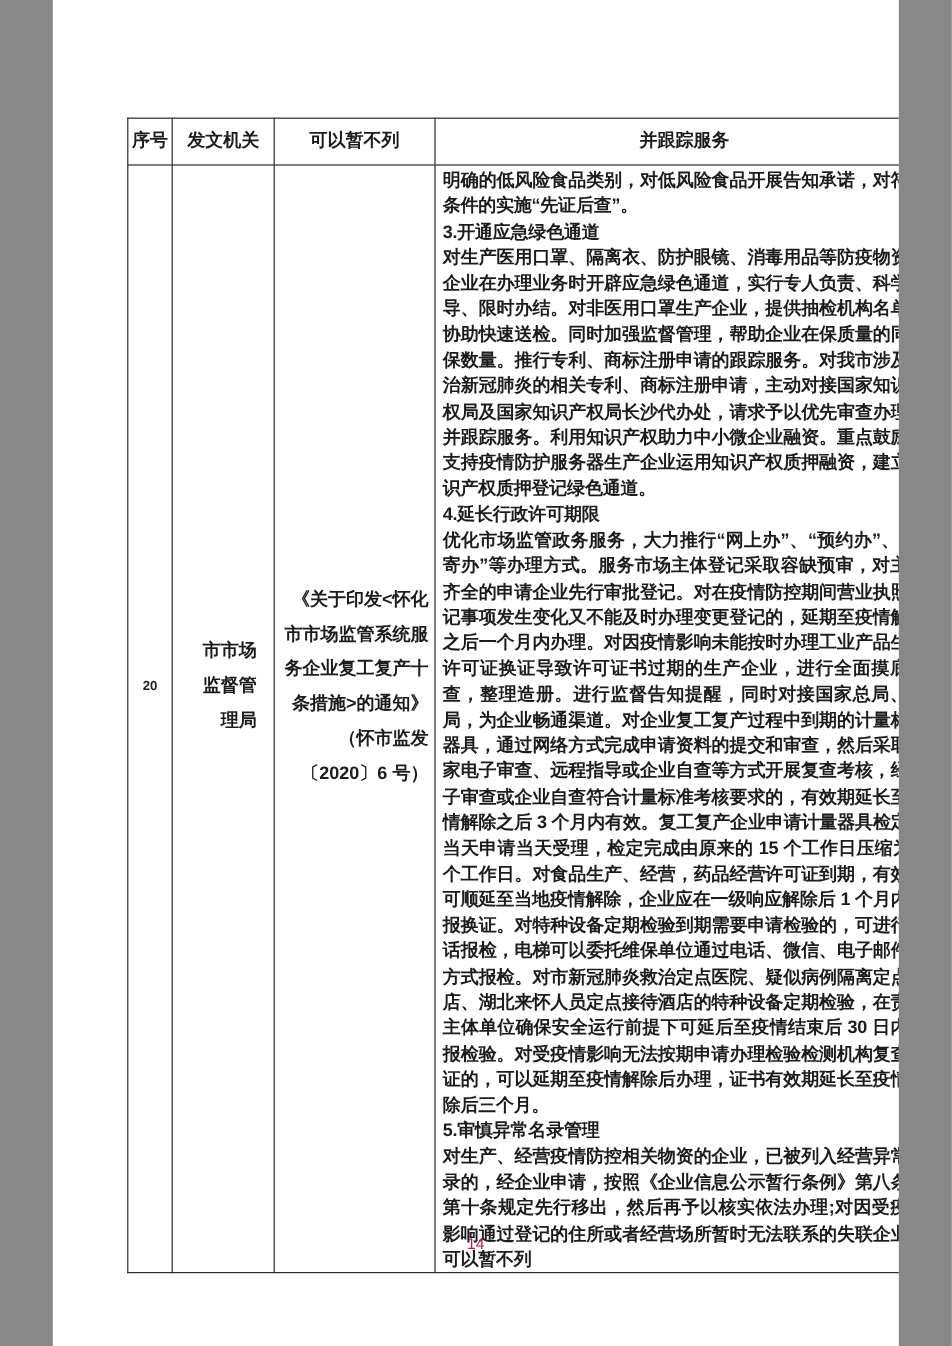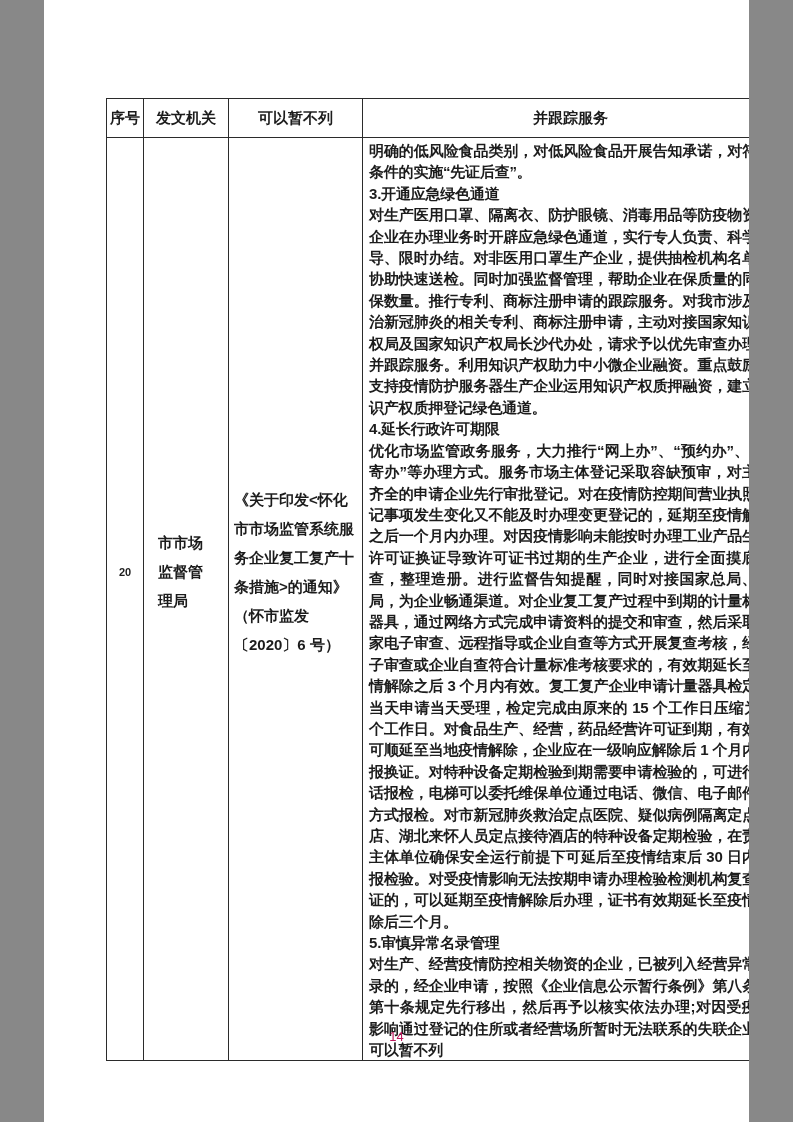--- a/index.html
+++ b/index.html
@@ -37,28 +37,28 @@
     line-height: 18px;
   }
   .doc-table td { vertical-align: middle; }
   td.cell-index {
     text-align: center;
     font-size: 11px;
     font-weight: bold;
     padding-bottom: 55px;
   }
   td.cell-agency {
-    text-align: left;
+    text-align: right;
     font-size: 15px;
     font-weight: bold;
     line-height: 29px;
     padding: 0 14px 55px 14px;
   }
   td.cell-doc {
-    text-align: left;
+    text-align: right;
     font-size: 15px;
     font-weight: bold;
     line-height: 29px;
     padding: 0 5px 55px 5px;
   }
   td.cell-content {
     vertical-align: top;
     padding: 2px 6px 0 6px;
     overflow: hidden;
   }

